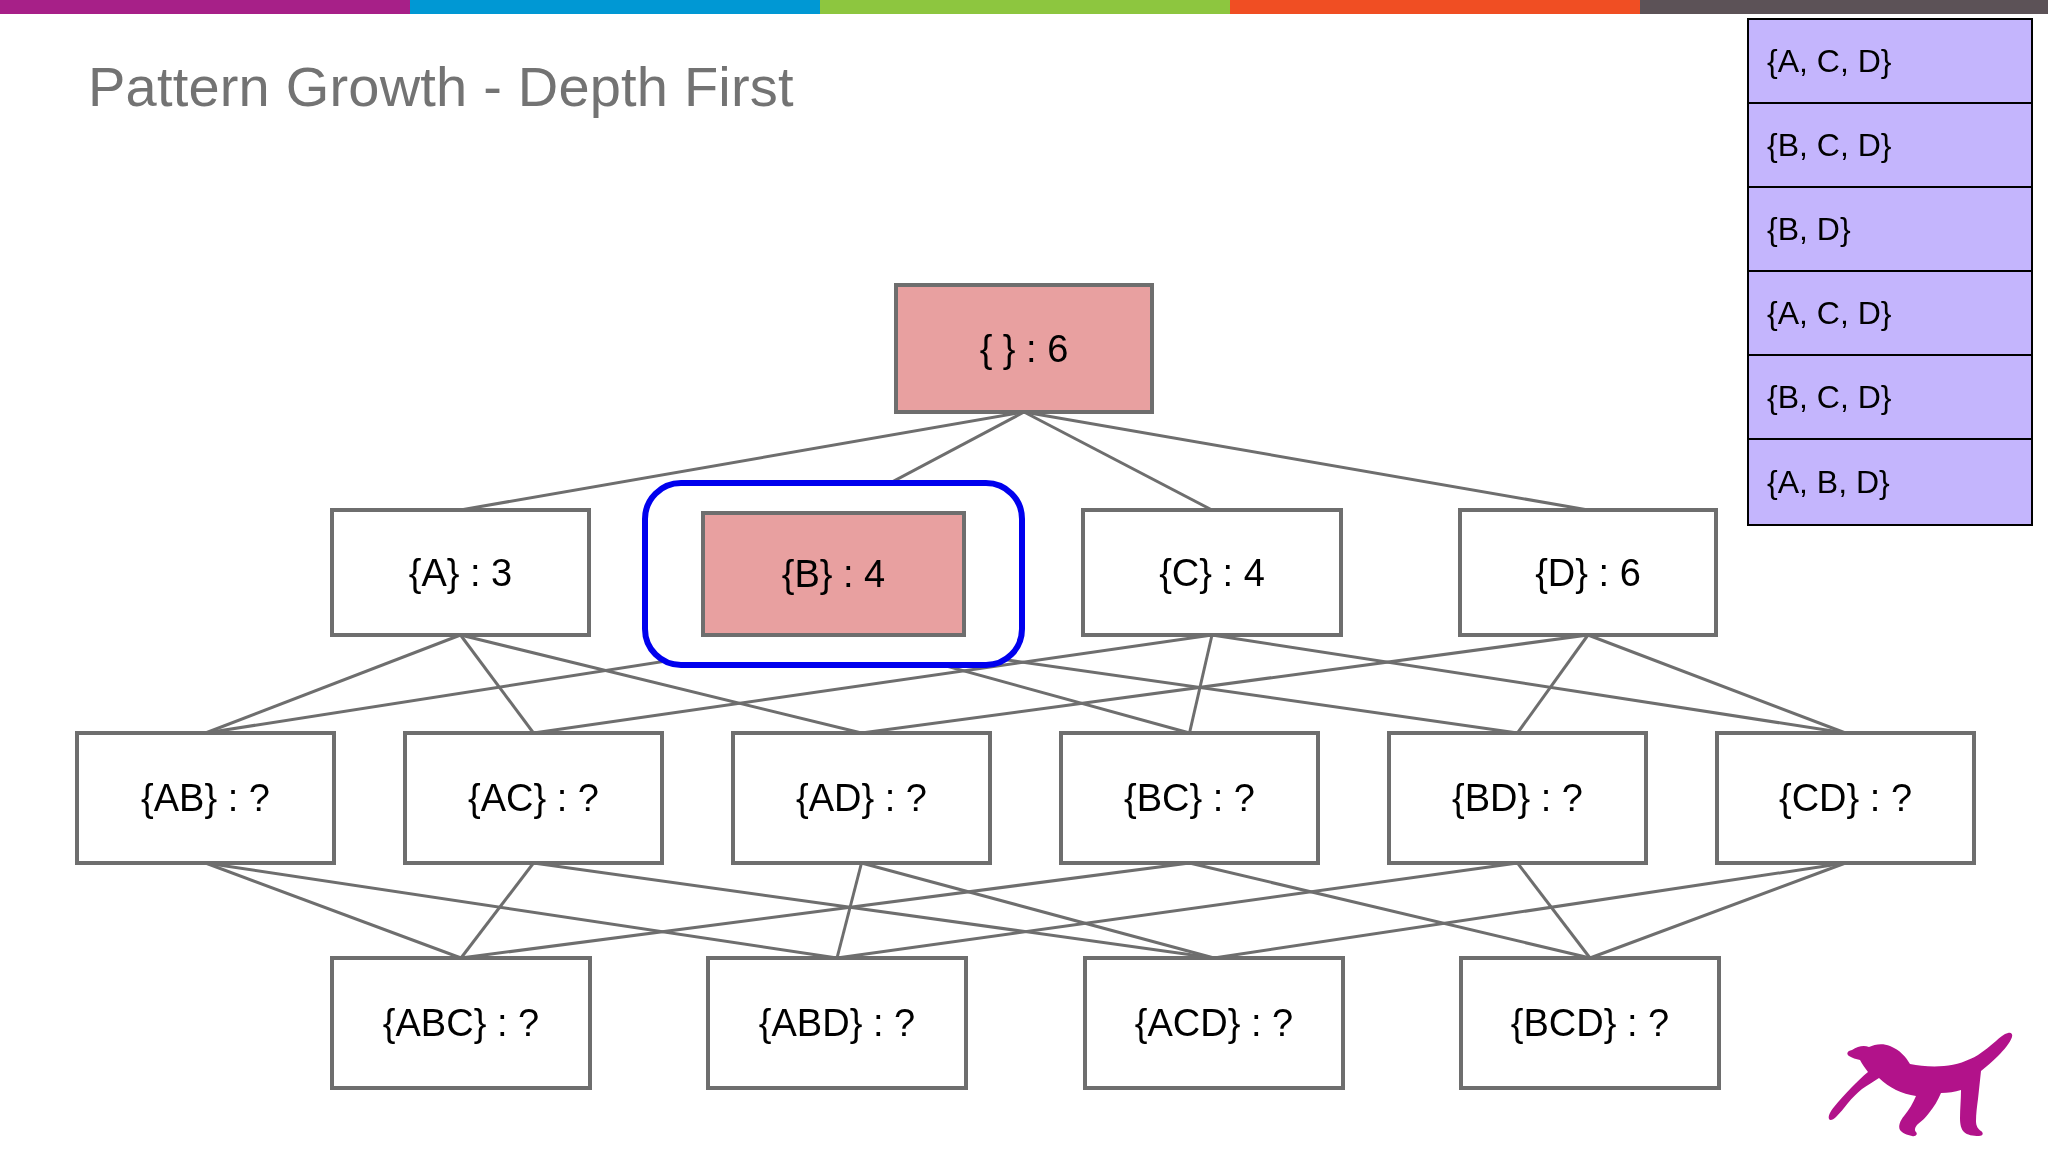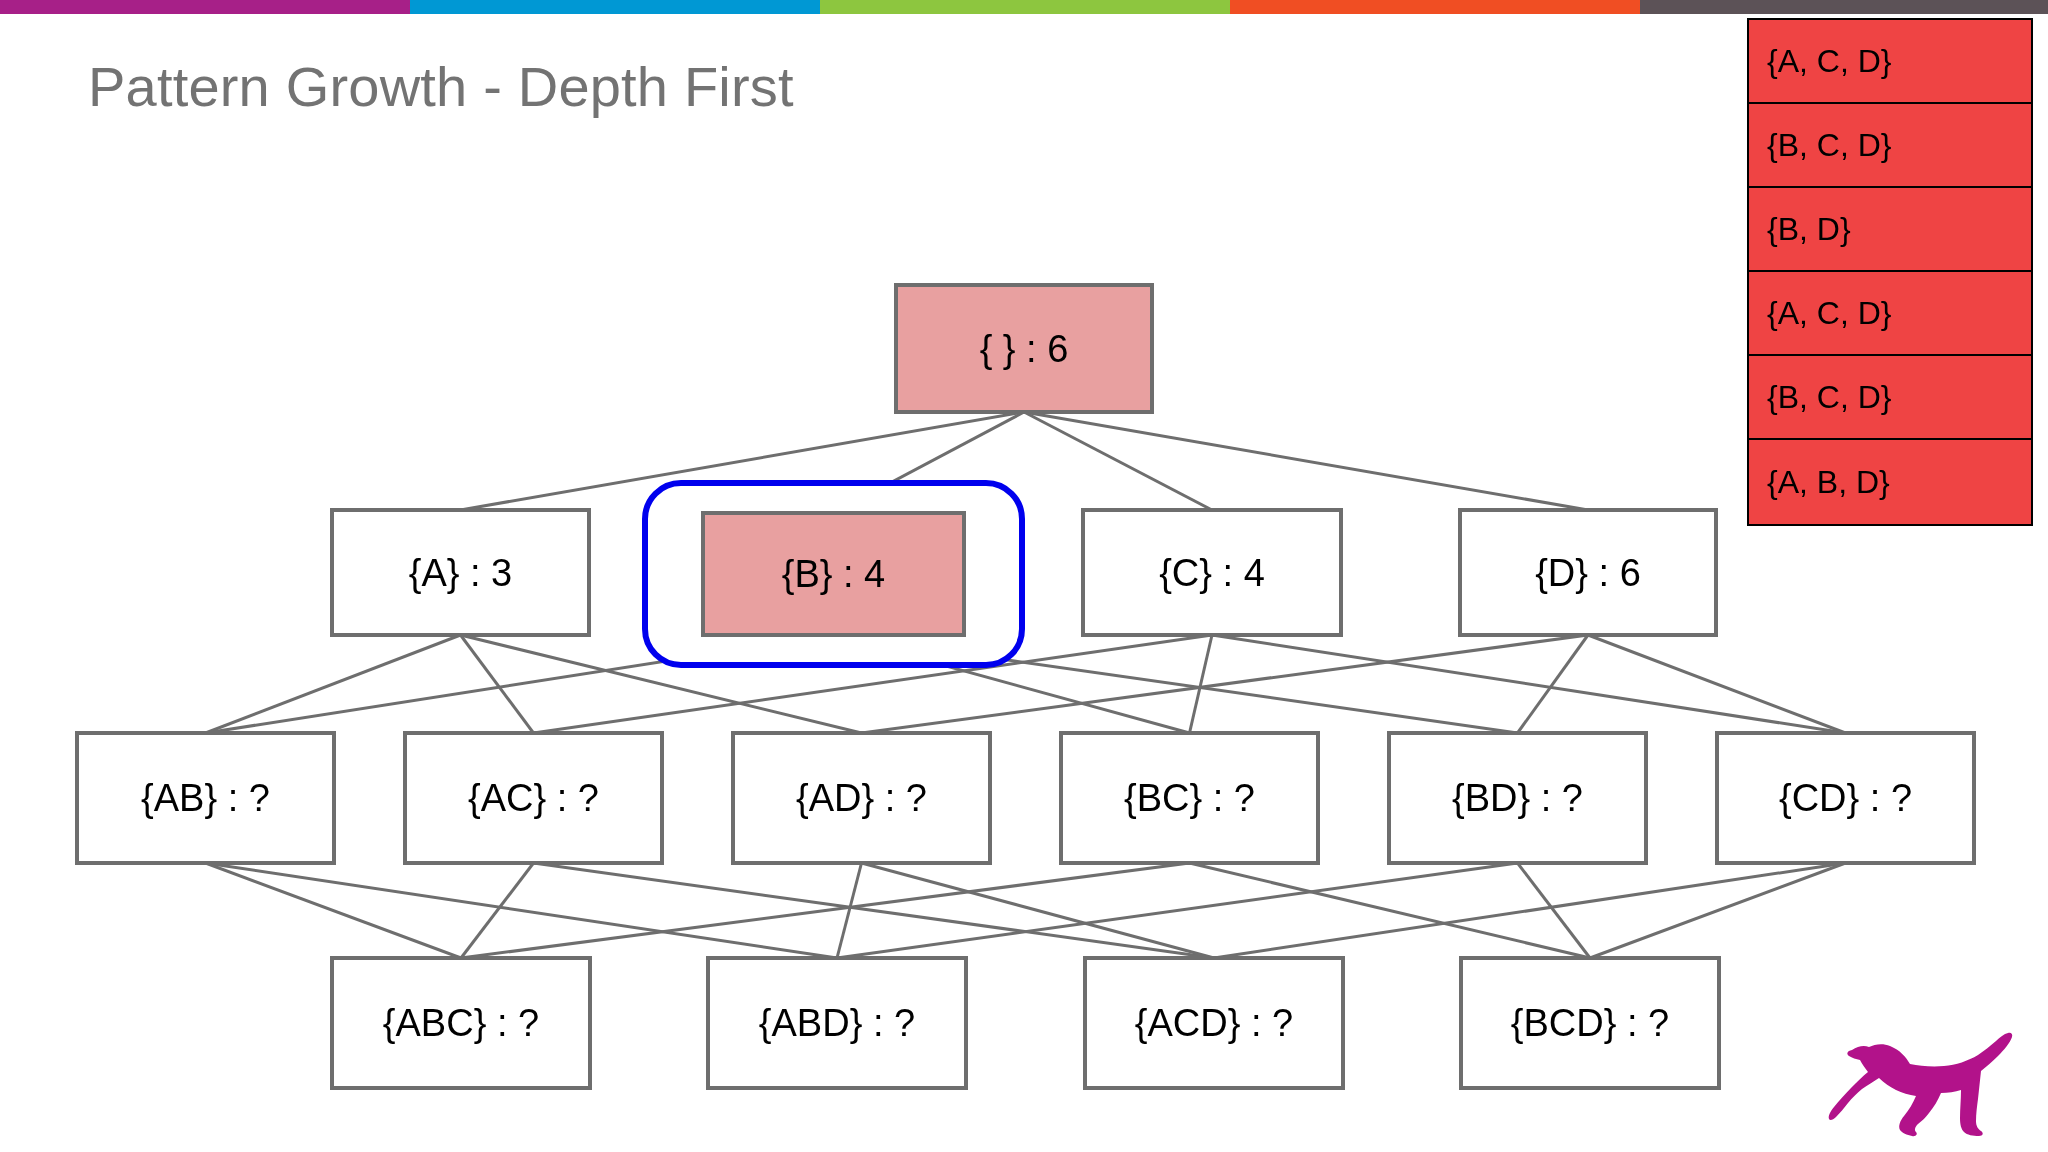--- a/index.html
+++ b/index.html
@@ -38,21 +38,21 @@
   }
 
   
   #txn-table {
     position: absolute;
     left: 1747px;
     top: 18px;
     width: 282px;
     border: 2px solid #000000;
     border-collapse: collapse;
-    background: #ef4444;
+    background: #c4b5fd;
     text-align: center;
   }
   #txn-table .txn-row {
     height: 84px;
     box-sizing: border-box;
     border-bottom: 2px solid #000000;
     display: flex;
     align-items: center;
     padding-left: 18px;
     font-size: 32px;

